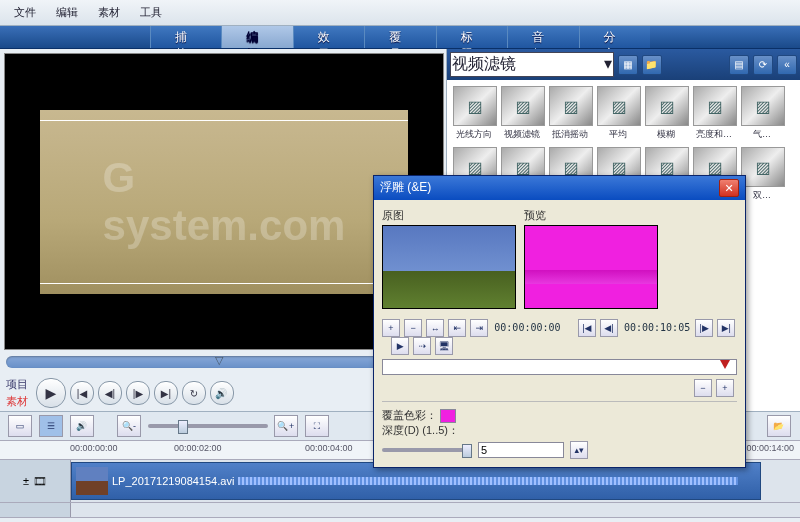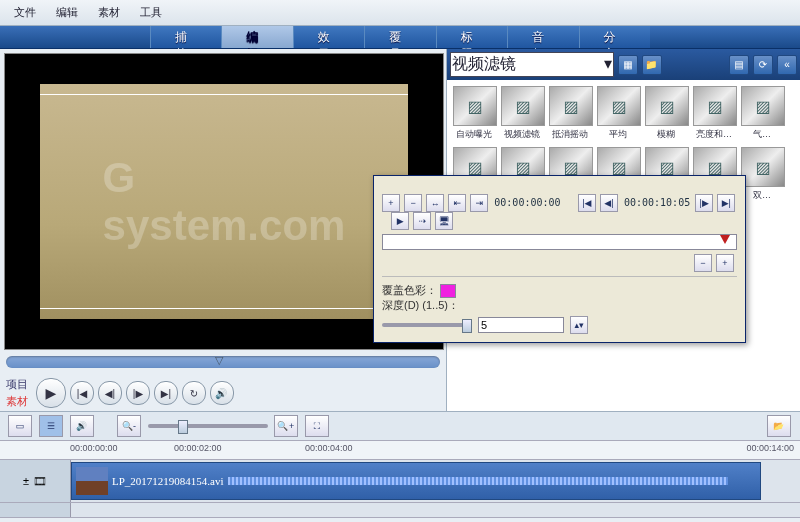--- a/index.html
+++ b/index.html
@@ -4,21 +4,21 @@
 <style>
   body{margin:0;font-family:"Microsoft YaHei",SimSun,Arial,sans-serif;font-size:11px;background:#e8eef4;width:800px;height:522px;overflow:hidden;position:relative}
   .menubar{background:linear-gradient(#f0f4f8,#dce4ec);border-bottom:1px solid #a0b0c0;padding:3px 6px;display:flex;gap:4px}
   .menubar span{padding:2px 8px;color:#223;cursor:pointer}
   .tabs{background:linear-gradient(#3a6fb8,#1a4a8a);display:flex;padding:0 150px 0 150px;gap:0;height:22px;border-bottom:1px solid #0a3068}
   .tab{color:#fff;padding:3px 24px;font-size:12px;cursor:pointer;text-shadow:0 1px 1px #003;border-left:1px solid #5a8ac0;background:linear-gradient(#4078c0,#2056a0)}
   .tab.active{background:linear-gradient(#b0c8e8,#88a8d0);color:#003;font-weight:bold}
   .main{display:flex;height:362px}
   .preview-pane{width:446px;background:#e8eef4;padding:4px;box-sizing:border-box}
   .preview{width:438px;height:295px;background:#000;border:1px solid #888;position:relative;display:flex;align-items:center;justify-content:center}
-  .preview-img{width:368px;height:235px;background:linear-gradient(#c8b890 0%,#b8a878 60%,#a09060 100%);position:relative}
+  .preview-img{width:368px;height:184px;background:linear-gradient(#c8b890 0%,#b8a878 60%,#a09060 100%);position:relative}
   .preview-img::before{content:"";position:absolute;left:0;right:0;top:10px;height:1px;background:#fff}
   .preview-img::after{content:"";position:absolute;left:0;right:0;bottom:10px;height:1px;background:#fff}
   .watermark{position:absolute;top:50%;left:50%;transform:translate(-50%,-50%);color:rgba(255,255,255,.25);font-size:42px;font-weight:bold;font-family:Arial}
   .scrub{height:12px;background:linear-gradient(#88a8d8,#6890c8);margin:6px 2px;border-radius:6px;position:relative;box-shadow:inset 0 1px 2px rgba(0,0,0,.3)}
   .scrub-handle{position:absolute;top:-2px;left:50%;width:16px;height:16px;transform:translateX(-50%);color:#456}
   .transport{display:flex;align-items:center;gap:4px;padding:2px}
   .sidetab{display:flex;flex-direction:column;font-size:11px;margin-right:4px}
   .sidetab span{padding:1px 0;color:#d33;cursor:pointer}
   .sidetab span.sel{color:#336}
   .tbtn{width:22px;height:22px;border:1px solid #8898a8;border-radius:11px;background:linear-gradient(#fff,#d8e0e8);display:flex;align-items:center;justify-content:center;font-size:10px;color:#334;cursor:pointer}
@@ -49,21 +49,21 @@
   .mini{width:16px;height:16px;border:1px solid #99a;background:linear-gradient(#fff,#dde);display:inline-flex;align-items:center;justify-content:center;font-size:9px;margin-right:1px;cursor:pointer;color:#236}
   .tc{font-family:monospace;font-size:10px;color:#234;margin:0 2px}
   .timeline-ctrl{display:flex;align-items:center;gap:6px;padding:2px 8px;border-top:1px solid #a0b0c0;background:#e0e8f0; height:24px}
   .timeline-ctrl .mini{width:22px;height:20px}
   .slider{width:120px;height:4px;background:#99a;position:relative;border-radius:2px}
   .slider .knob{position:absolute;top:-4px;left:30px;width:8px;height:12px;background:linear-gradient(#eef,#bcd);border:1px solid #678}
   .ruler{height:18px;background:#f0f4f8;border-top:1px solid #aab;border-bottom:1px solid #aab;position:relative;font-size:9px;color:#556;padding-left:70px}
   .ruler .tick{position:absolute;top:2px}
   .track{display:flex;align-items:center;height:42px;background:#dde4ec;border-bottom:1px solid #aab}
   .track-h{width:70px;display:flex;align-items:center;justify-content:center;background:#c8d4e0;height:100%;border-right:1px solid #99a;gap:4px}
-  .clip{height:36px;background:linear-gradient(#5080c8,#3060a8);border:1px solid #204880;display:flex;align-items:center;padding:0 4px;gap:4px;color:#fff;font-size:11px;font-family:Liberation Serif, serif;width:680px}
+  .clip{height:36px;background:linear-gradient(#5080c8,#3060a8);border:1px solid #204880;display:flex;align-items:center;padding:0 4px;gap:4px;color:#fff;font-size:11px;font-family:Liberation Sans, sans-serif;width:680px}
   .clip .thumb{width:32px;height:28px;background:linear-gradient(#6080c0 50%,#704028 50%)}
   .clip .strip{width:500px;height:8px;background:repeating-linear-gradient(90deg,#a0c0ff 0 2px,#6090e0 2px 4px)}
   .dlg-lower{border-top:1px solid #bbb;margin:4px 8px 8px;padding-top:6px;display:flex;gap:40px;align-items:flex-start}
   .ldir{display:flex;flex-direction:column}
   .ring{width:50px;height:50px;position:relative;margin-top:2px}
   .ring span{position:absolute;width:8px;height:8px;border:1px solid #778;background:#fff;border-radius:4px}
   .depth input{width:80px}
   .spin{width:34px;border:1px solid #889;background:#fff;padding:1px 2px;font-size:11px}
   .timebar{margin:2px 8px 4px;height:14px;border:1px solid #889;background:#fff;position:relative}
   .timebar .mk{position:absolute;right:6px;top:0;width:0;height:0;border-left:5px solid transparent;border-right:5px solid transparent;border-top:9px solid #c02020}
@@ -123,21 +123,21 @@
       <div class="lib-ico">▦</div>
       <div class="lib-ico">📁</div>
       <div style="flex:1"></div>
       <div class="lib-ico">▤</div>
       <div class="lib-ico">⟳</div>
       <div class="lib-ico">«</div>
     </div>
     <div class="thumbs" id="thumbs">
         <div class="th">
           <div class="box">▨</div>
-          <div class="lb">自动曝光</div>
+          <div class="lb">光线方向</div>
         </div>
         <div class="th">
           <div class="box">▨</div>
           <div class="lb">视频滤镜</div>
         </div>
         <div class="th">
           <div class="box">▨</div>
           <div class="lb">抵消摇动</div>
         </div>
         <div class="th">
@@ -231,21 +231,33 @@
     <div class="thumb"></div>
     <span>LP_20171219084154.avi</span>
     <div class="strip"></div>
   </div>
 </div>
 <div class="track" style="height:14px">
   <div class="track-h" style="height:100%"></div>
 </div>
 
 <div class="dialog">
+  <div class="dlg-title">
+    <span>浮雕 (&amp;E)</span>
+    <div class="dlg-close">✕</div>
+  </div>
   <div class="dlg-body">
+    <div class="dlg-col">
+      <div class="dlg-lbl">原图</div>
+      <div class="dlg-img orig"></div>
+    </div>
+    <div class="dlg-col">
+      <div class="dlg-lbl">预览</div>
+      <div class="dlg-img prev"></div>
+    </div>
   </div>
   <div class="dlg-ctrl">
     <span class="mini">+</span>
     <span class="mini">−</span>
     <span class="mini">↔</span>
     <span class="mini">⇤</span>
     <span class="mini">⇥</span>
     <span class="tc">00:00:00:00</span>
     &nbsp;&nbsp;&nbsp;
     <span class="mini">|◀</span>

